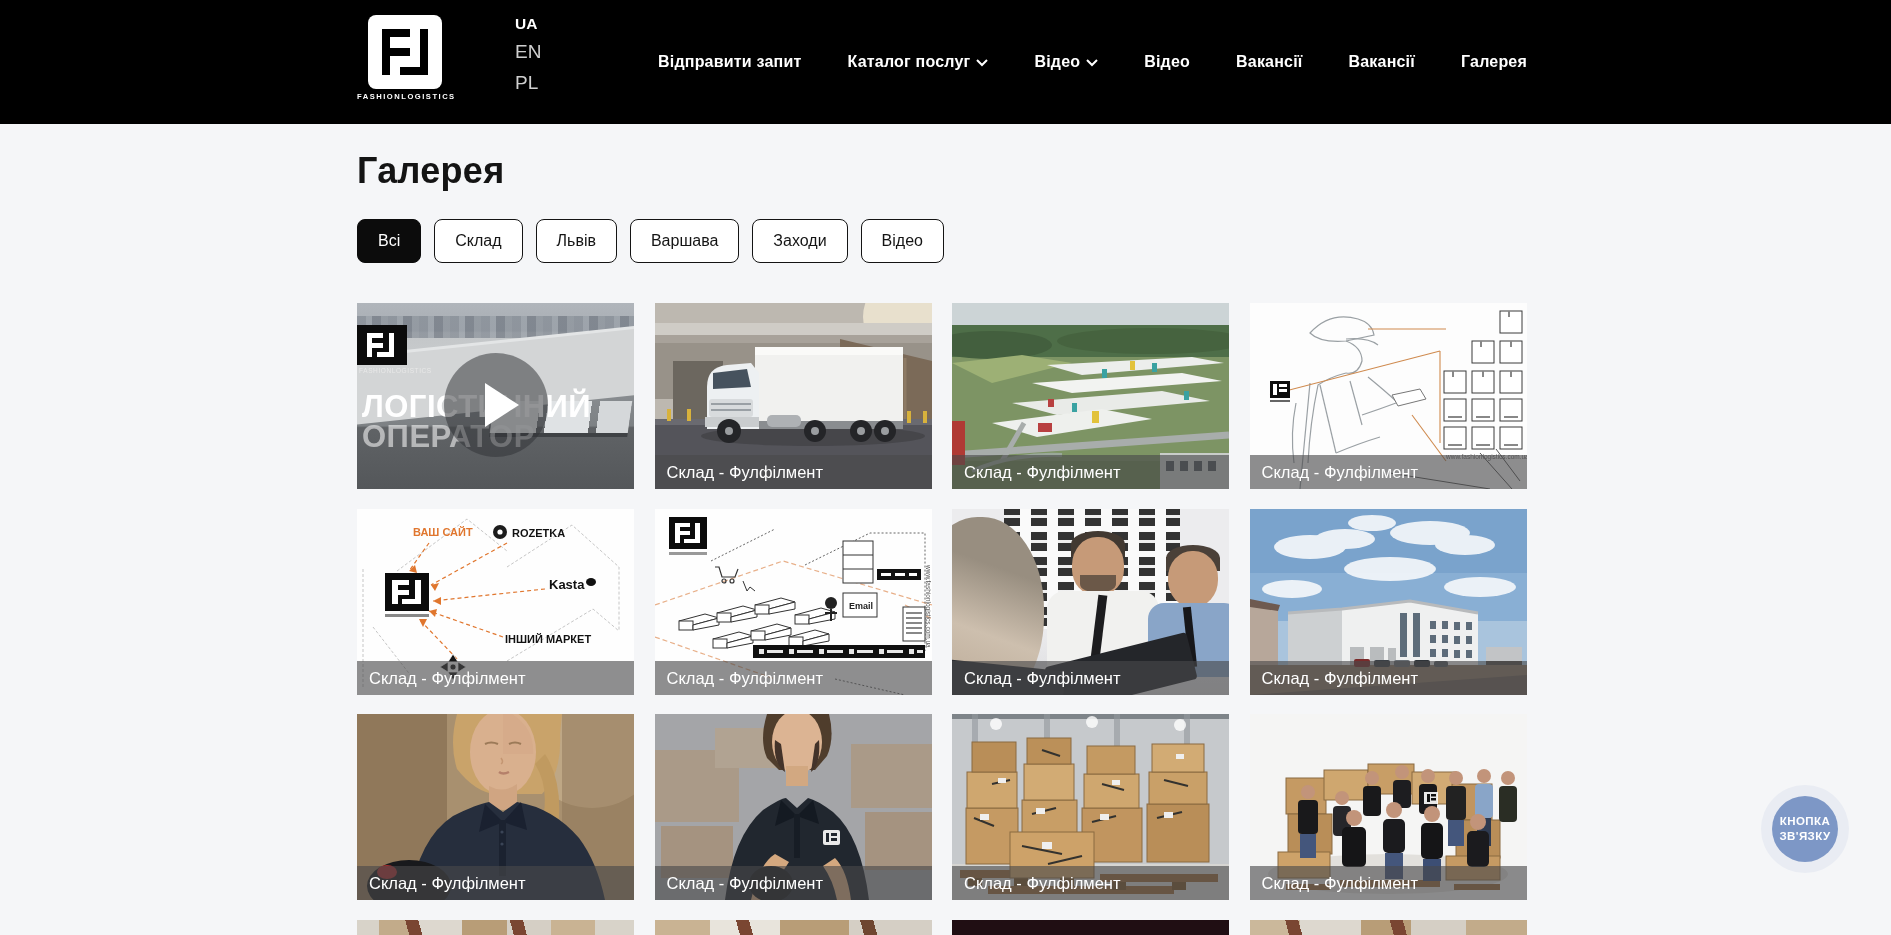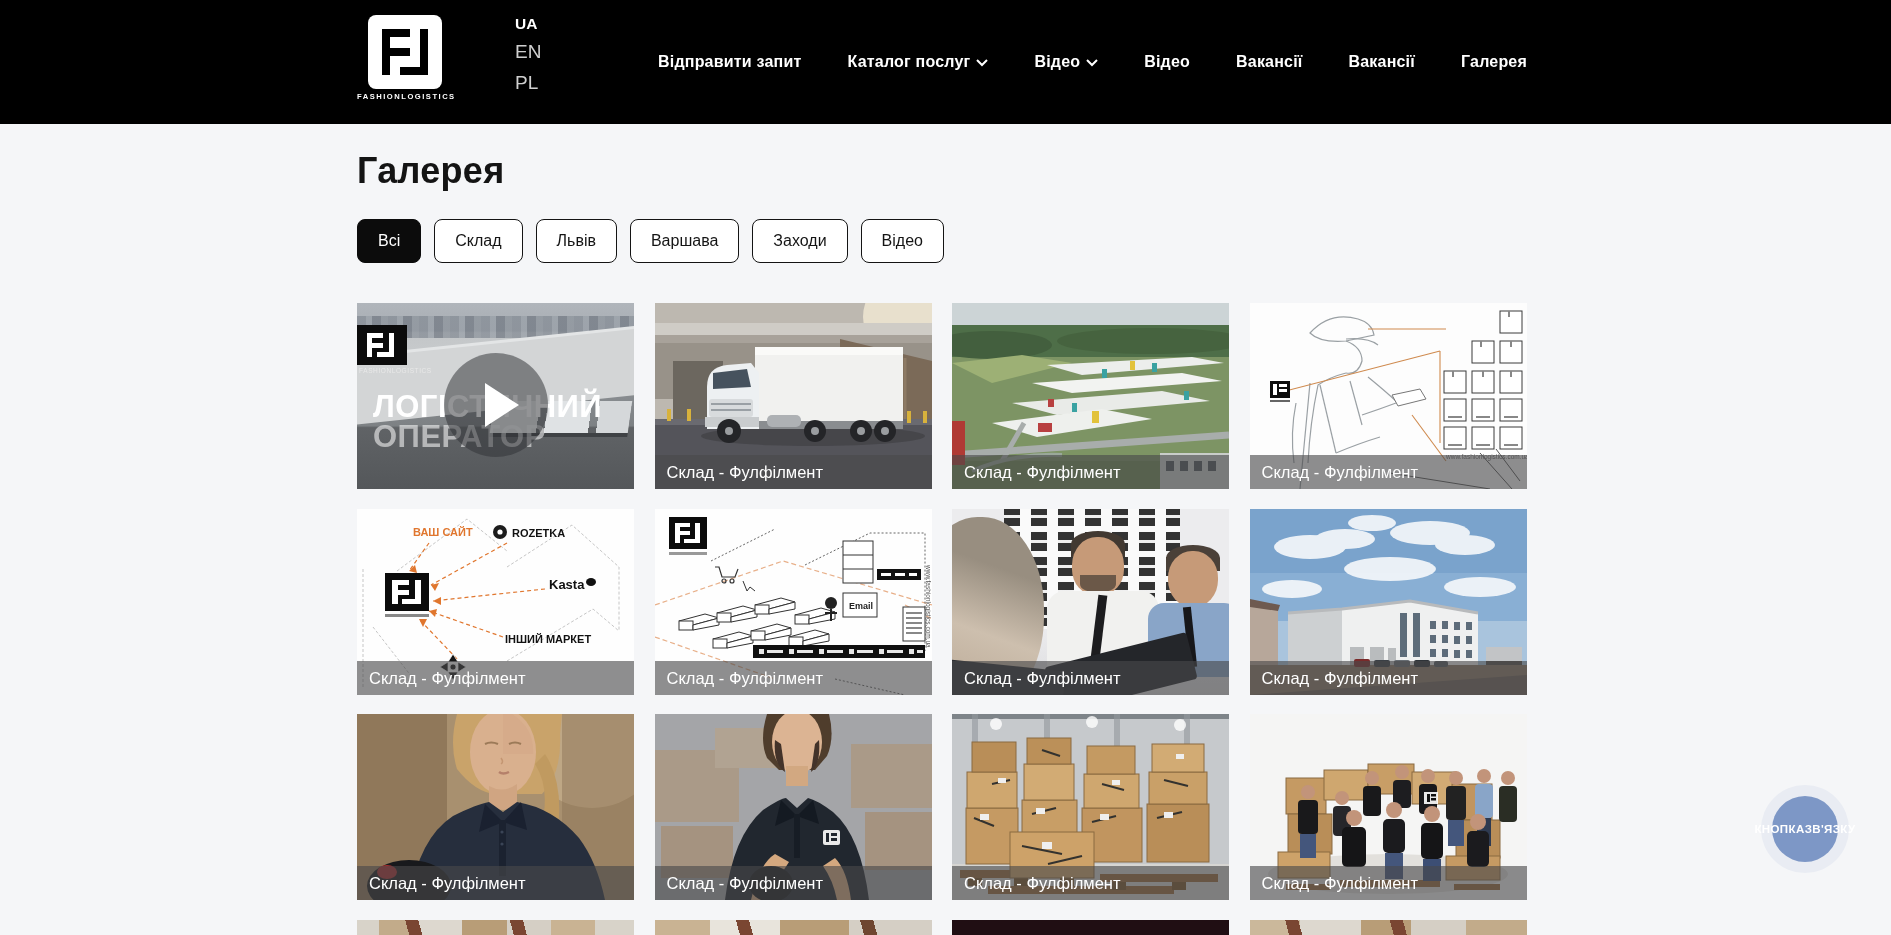--- a/index.html
+++ b/index.html
@@ -39,21 +39,21 @@
     background:repeating-linear-gradient(90deg,#858c95 0 9px,#99a0a8 9px 15px,#737a84 15px 24px,#8d949c 24px 31px);}
   .s1-roof{position:absolute;top:40px;left:-14px;width:115%;height:66px;background:#d3d5d6;transform:rotate(-6deg);box-shadow:0 -3px 0 #e3e5e6;}
   .s1-trucks{position:absolute;right:4px;top:98px;width:138px;height:32px;transform:skewX(-8deg);
     background:linear-gradient(90deg,#e8eaeb 0 46px,rgba(0,0,0,0) 46px 54px,#dfe2e4 54px 98px,rgba(0,0,0,0) 98px 106px,#d5d8da 106px 138px);
     box-shadow:0 4px 0 #3f4245;}
   .s1-wm{position:absolute;left:0;top:22px;z-index:3;}
   .s1-wm-text{position:absolute;left:2px;top:64px;z-index:3;font-size:6.5px;letter-spacing:.6px;color:#e8e8e8;}
   .s1-play{position:absolute;left:87px;top:50px;width:104px;height:104px;border-radius:50%;background:rgba(47,49,53,.52);z-index:4;}
   .s1-play::after{content:"";position:absolute;left:41px;top:30px;width:0;height:0;
     border-style:solid;border-width:22px 0 22px 34px;border-color:rgba(0,0,0,0) rgba(0,0,0,0) rgba(0,0,0,0) #fff;}
-  .s1-title{position:absolute;left:16px;bottom:38px;z-index:4;font-size:31px;font-weight:800;line-height:.95;color:#fff;letter-spacing:.5px;white-space:nowrap;}
+  .s1-title{position:absolute;left:5px;bottom:38px;z-index:4;font-size:31px;font-weight:800;line-height:.95;color:#fff;letter-spacing:.5px;white-space:nowrap;}
   .s1-title .l2{color:rgba(255,255,255,.55);}
 
   
   .s7{background:linear-gradient(180deg,#ececee 0 64%,#dbdbdd 100%);}
   .s7-banner{position:absolute;left:52px;top:0;width:176px;height:120px;
     background:
      repeating-linear-gradient(0deg,rgba(250,250,250,0) 0 11px,rgba(250,250,250,.95) 11px 14px,rgba(250,250,250,0) 14px 25px),
      repeating-linear-gradient(0deg,#fafafa 0 3px,rgba(0,0,0,0) 3px 22px,#fafafa 22px 25px),
      repeating-linear-gradient(90deg,#333 0 16px,#fafafa 16px 27px);}
   .s7-head-back{position:absolute;left:-36px;top:8px;width:128px;height:192px;border-radius:48%;
@@ -83,21 +83,21 @@
     linear-gradient(180deg,#200e13 0 45%,#3a161c 100%);}
   .s16{background:
     radial-gradient(circle at 62% 170%,#c2947a 0 15%,rgba(0,0,0,0) 16%),
     linear-gradient(75deg,rgba(0,0,0,0) 0 26%,#7a4632 26% 30%,rgba(0,0,0,0) 30% 58%,#7a4632 58% 62%,rgba(0,0,0,0) 62%),
     linear-gradient(90deg,#cbb89b 0 18%,#ddd8cf 18% 40%,#b89d77 40% 58%,#d5cfc5 58% 78%,#c2ab8a 78%);}
 
   
   .float-btn{position:absolute;left:1761px;top:785px;width:88px;height:88px;border-radius:50%;
     background:#e9ecf3;display:flex;align-items:center;justify-content:center;cursor:pointer;z-index:20;}
   .float-btn-inner{width:66px;height:66px;border-radius:50%;background:#7d97c6;color:#fff;
-    display:flex;flex-direction:row;align-items:center;justify-content:center;
+    display:flex;flex-direction:column;align-items:center;justify-content:center;
     font-size:11.5px;font-weight:600;letter-spacing:.4px;line-height:1.3;text-align:center;}
 </style>
 </head>
 <body>
 
 <div class="page">
 
   <div class="header">
     <div class="header-inner">
       <a class="logo">

